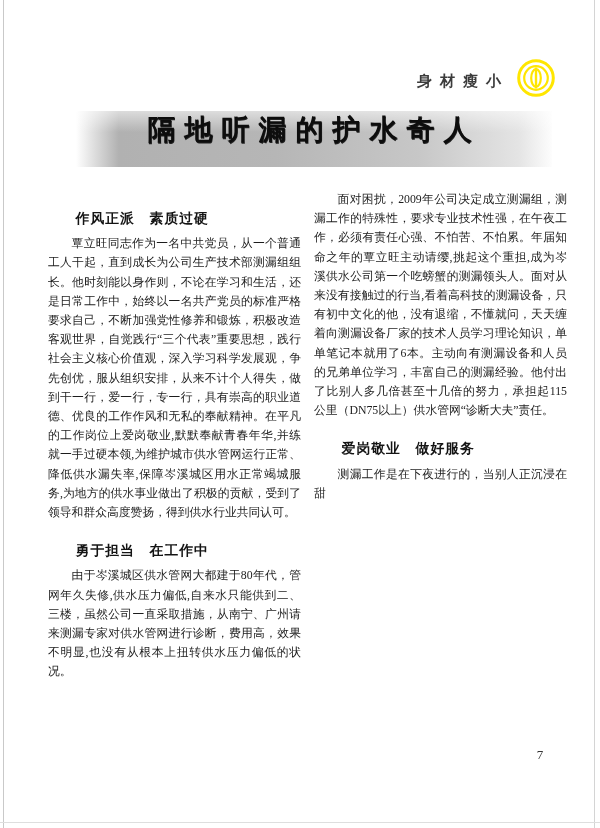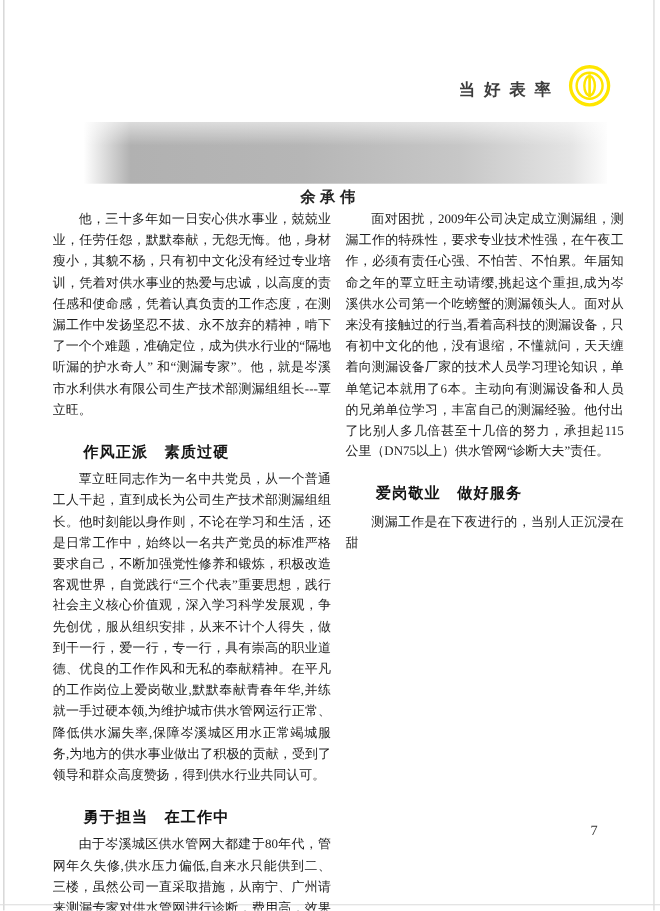--- a/index.html
+++ b/index.html
@@ -73,37 +73,36 @@
 </style>
 </head>
 <body>
 
 <div class="page">
   <div class="edge-left"></div>
   <div class="edge-right"></div>
   <div class="edge-bottom"></div>
 
   <div class="header">
-    <span class="mag-title">当好表率</span>
+    <span class="mag-title">身材瘦小</span>
     <svg class="logo" viewBox="0 0 40 40">
       <circle cx="20" cy="20" r="17.3" fill="none" stroke-width="3" stroke="#FFE600"></circle>
       <circle cx="20" cy="20" r="11.8" fill="none" stroke-width="2.2" stroke="#FFE600"></circle>
       <ellipse cx="20" cy="20" rx="4.8" ry="8.8" fill="none" stroke-width="2.2" stroke="#FFE600"></ellipse>
       <line x1="20" y1="9.5" x2="20" y2="30.5" stroke-width="2.4" stroke="#FFE600"></line>
     </svg>
   </div>
 
   <div class="banner">
+    <h1 class="art-title">隔地听漏的护水奇人</h1>
   </div>
 
-  <div class="author">余承伟</div>
 
   <div class="columns">
     <div class="col">
-      <p>他，三十多年如一日安心供水事业，兢兢业业，任劳任怨，默默奉献，无怨无悔。他，身材瘦小，其貌不杨，只有初中文化没有经过专业培训，凭着对供水事业的热爱与忠诚，以高度的责任感和使命感，凭着认真负责的工作态度，在测漏工作中发扬坚忍不拔、永不放弃的精神，啃下了一个个难题，准确定位，成为供水行业的“隔地听漏的护水奇人” 和“测漏专家”。他，就是岑溪市水利供水有限公司生产技术部测漏组组长---覃立旺。</p>
       <h3>作风正派　素质过硬</h3>
       <p>覃立旺同志作为一名中共党员，从一个普通工人干起，直到成长为公司生产技术部测漏组组长。他时刻能以身作则，不论在学习和生活，还是日常工作中，始终以一名共产党员的标准严格要求自己，不断加强党性修养和锻炼，积极改造客观世界，自觉践行“三个代表”重要思想，践行社会主义核心价值观，深入学习科学发展观，争先创优，服从组织安排，从来不计个人得失，做到干一行，爱一行，专一行，具有崇高的职业道德、优良的工作作风和无私的奉献精神。在平凡的工作岗位上爱岗敬业,默默奉献青春年华,并练就一手过硬本领,为维护城市供水管网运行正常、降低供水漏失率,保障岑溪城区用水正常竭城服务,为地方的供水事业做出了积极的贡献，受到了领导和群众高度赞扬，得到供水行业共同认可。</p>
       <h3>勇于担当　在工作中</h3>
       <p>由于岑溪城区供水管网大都建于80年代，管网年久失修,供水压力偏低,自来水只能供到二、三楼，虽然公司一直采取措施，从南宁、广州请来测漏专家对供水管网进行诊断，费用高，效果不明显,也没有从根本上扭转供水压力偏低的状况。</p>
     </div>
     <div class="col">
       <p>面对困扰，2009年公司决定成立测漏组，测漏工作的特殊性，要求专业技术性强，在午夜工作，必须有责任心强、不怕苦、不怕累。年届知命之年的覃立旺主动请缨,挑起这个重担,成为岑溪供水公司第一个吃螃蟹的测漏领头人。面对从来没有接触过的行当,看着高科技的测漏设备，只有初中文化的他，没有退缩，不懂就问，天天缠着向测漏设备厂家的技术人员学习理论知识，单单笔记本就用了6本。主动向有测漏设备和人员的兄弟单位学习，丰富自己的测漏经验。他付出了比别人多几倍甚至十几倍的努力，承担起115公里（DN75以上）供水管网“诊断大夫”责任。</p>
       <h3>爱岗敬业　做好服务</h3>
       <p>测漏工作是在下夜进行的，当别人正沉浸在甜</p>
     </div>

